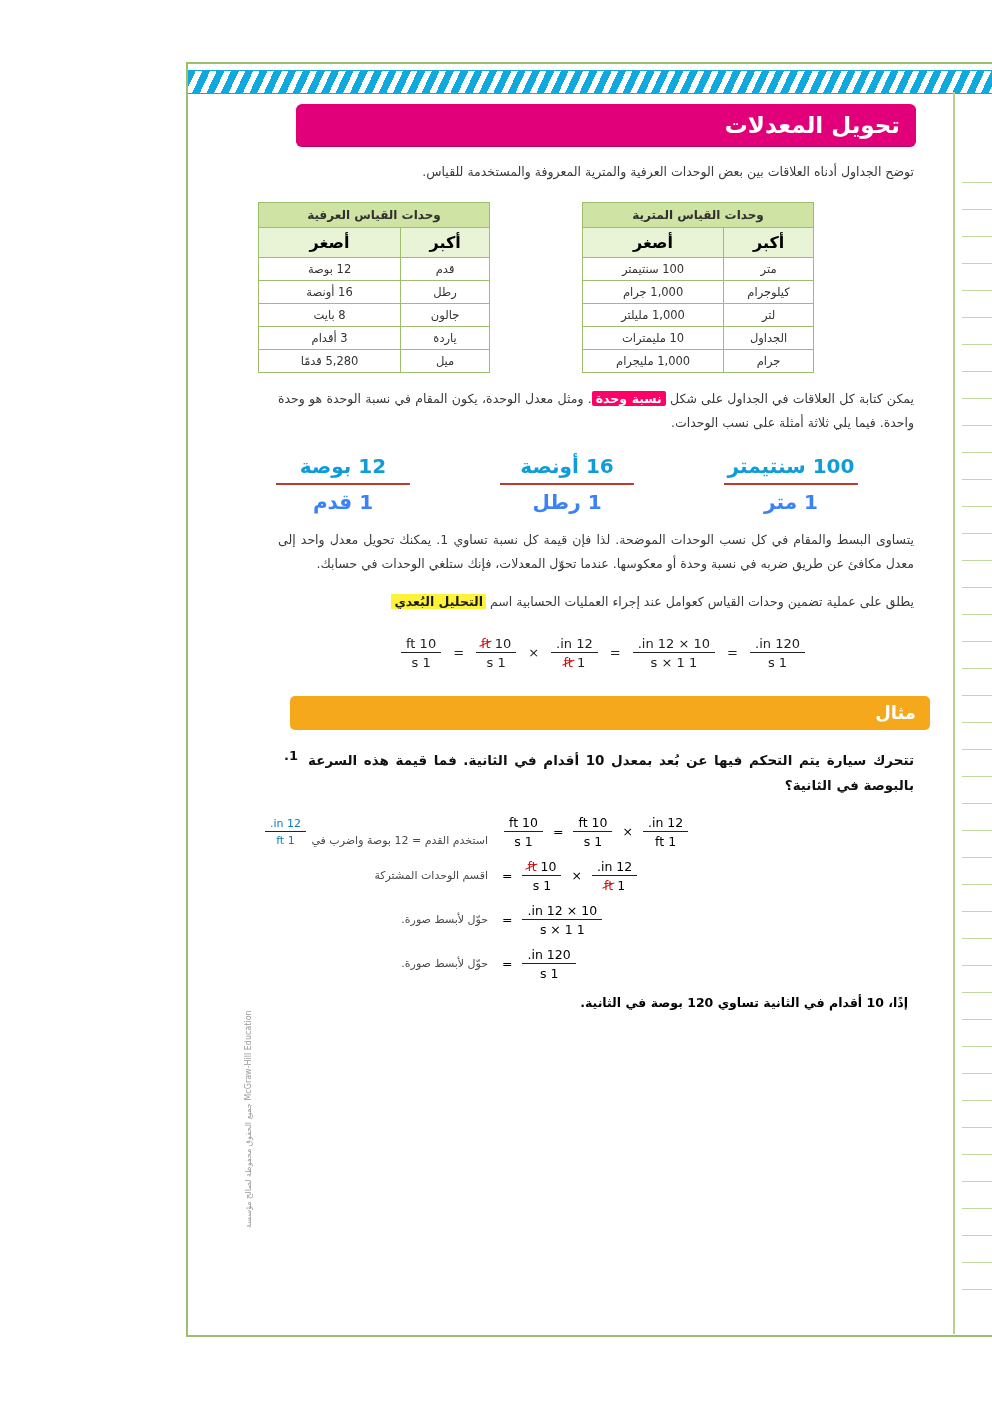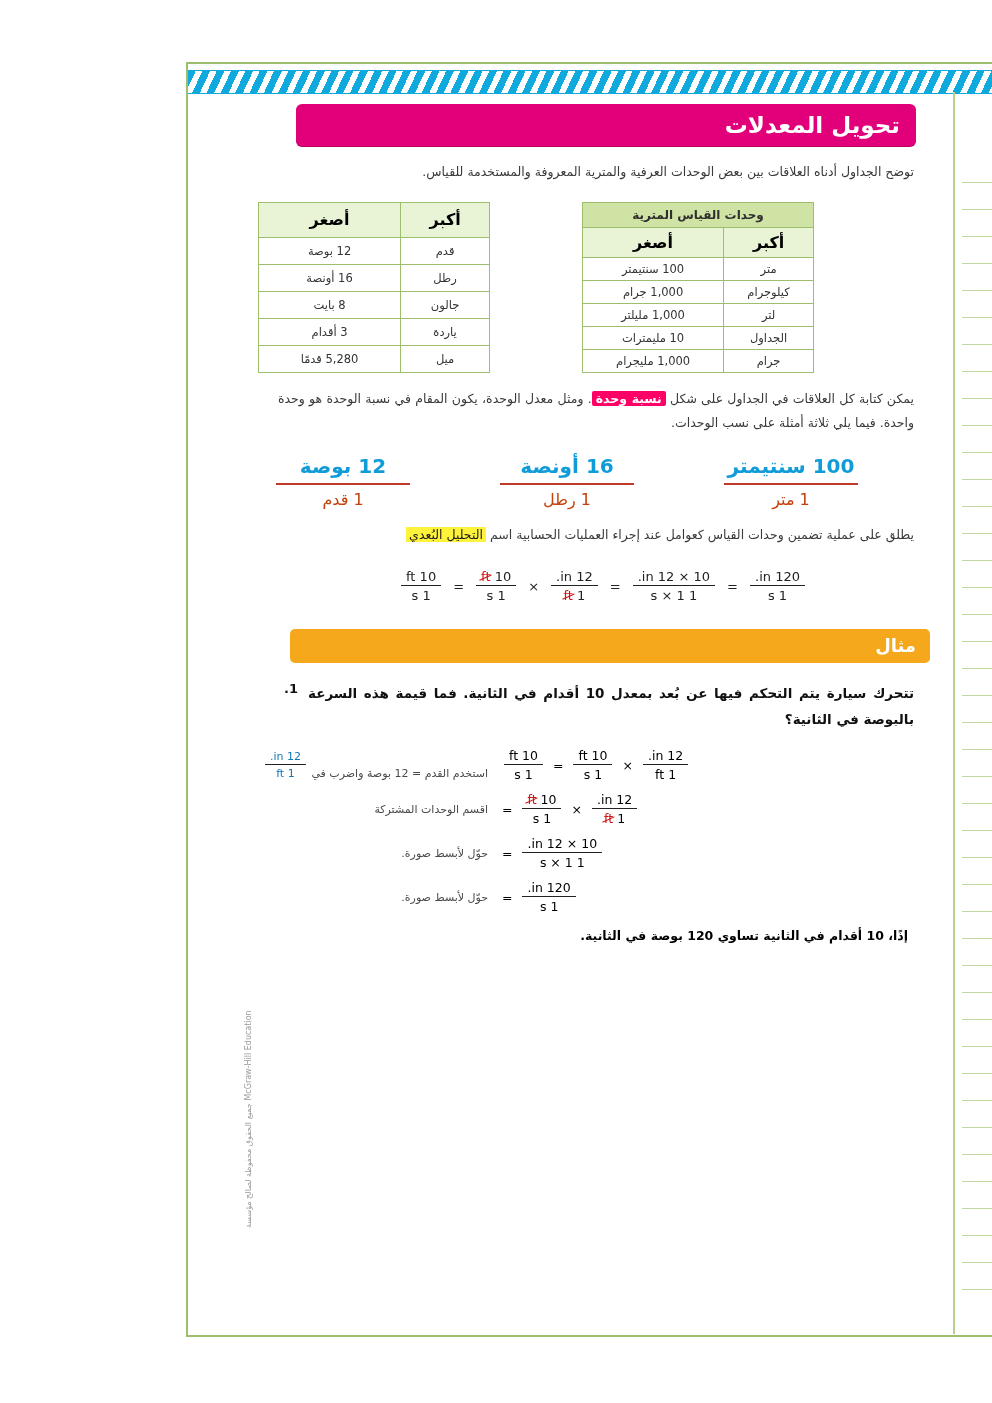--- a/index.html
+++ b/index.html
@@ -44,23 +44,23 @@
   table.meas caption{background:#cfe3a4;border:1px solid #9dbf6d;border-bottom:none;
     font-weight:bold;padding:5px 0;font-size:12px;color:#2f2f2f;}
   table.meas th{background:#e9f3d6;border:1px solid #9dbf6d;padding:5px 6px;font-size:16px;font-weight:bold;}
   table.meas td{border:1px solid #9dbf6d;padding:4px 6px;text-align:center;color:#333;}
 
   
   .ratios{display:flex;flex-direction:row-reverse;gap:54px;margin:20px 40px 0 0;}
   .ratio{width:170px;text-align:center;}
   .ratio .num{color:#0f9cd8;font-size:20px;font-weight:bold;padding-bottom:3px;}
   .ratio .bar{height:2px;background:#c0392b;margin:2px 18px;}
-  .ratio .den{color:#c2410c;font-size:16px;font-weight:normal;padding-top:3px;}
-
-  .hl{background:#fff23a;padding:0 3px;font-weight:normal;color:#1a1a1a;}
+  .ratio .den{color:#3b82f6;font-size:20px;font-weight:bold;padding-top:3px;}
+
+  .hl{background:#fff23a;padding:0 3px;font-weight:bold;color:#1a1a1a;}
   .hl-pink{background:#f06;color:#fff;padding:0 4px;border-radius:2px;font-weight:bold;}
 
   
   .eqline{display:flex;flex-direction:row-reverse;align-items:center;justify-content:center;
     gap:10px;margin:22px 0 0 0;font-size:13px;color:#222;}
   .frac{display:inline-block;text-align:center;padding:0 2px;}
   .frac .n{border-bottom:1.6px solid #222;padding:0 5px 1px 5px;display:block;}
   .frac .d{padding:2px 5px 0 5px;display:block;}
   .strike{color:#d01212;position:relative;}
   .strike:after{content:"";position:absolute;left:-2px;right:-2px;top:50%;height:1.4px;
@@ -105,20 +105,21 @@
 
     <div class="title-bar">
       <div class="t">تحويل المعدلات</div>
     </div>
 
     <div class="para">توضح الجداول أدناه العلاقات بين بعض الوحدات العرفية والمترية المعروفة والمستخدمة للقياس.</div>
 
     <div class="tables">
 
       <table class="meas">
+        <caption>وحدات القياس العرفية</caption>
         <tbody>
             <tr>
           <th>أكبر</th>
           <th>أصغر</th>
         </tr>
         <tr>
           <td>قدم</td>
           <td>12 بوصة</td>
         </tr>
         <tr>
@@ -187,20 +188,21 @@
         <div class="bar"></div>
         <div class="den">1 رطل</div>
       </div>
       <div class="ratio">
         <div class="num">100 سنتيمتر</div>
         <div class="bar"></div>
         <div class="den">1 متر</div>
       </div>
     </div>
 
+    <div class="para">يتساوى البسط والمقام في كل نسب الوحدات الموضحة. لذا فإن قيمة كل نسبة تساوي 1. يمكنك تحويل معدل واحد إلى معدل مكافئ عن طريق ضربه في نسبة وحدة أو معكوسها. عندما تحوّل المعدلات، فإنك ستلغي الوحدات في حسابك.</div>
 
     <div class="para">
       <span>يطلق على عملية تضمين وحدات القياس كعوامل عند إجراء العمليات الحسابية اسم </span><span class="hl">التحليل البُعدي</span>
     </div>
 
     <div class="eqline">
       <span class="frac">
         <span class="n">10 ft</span>
         <span class="d">1 s</span>
       </span>

